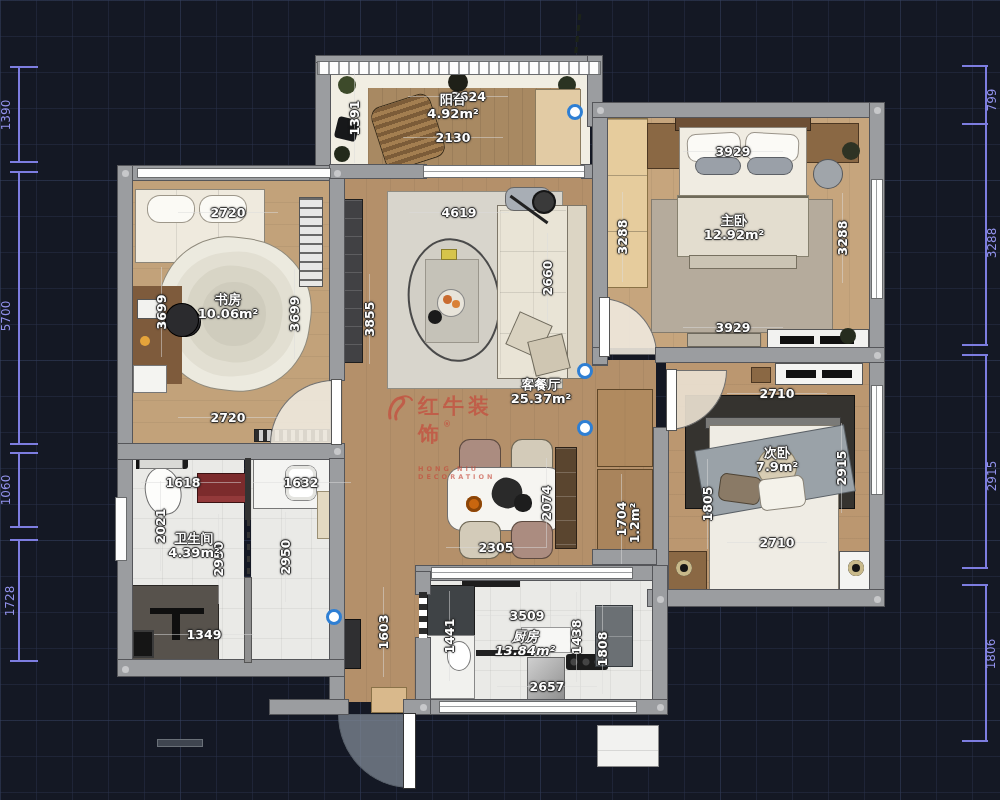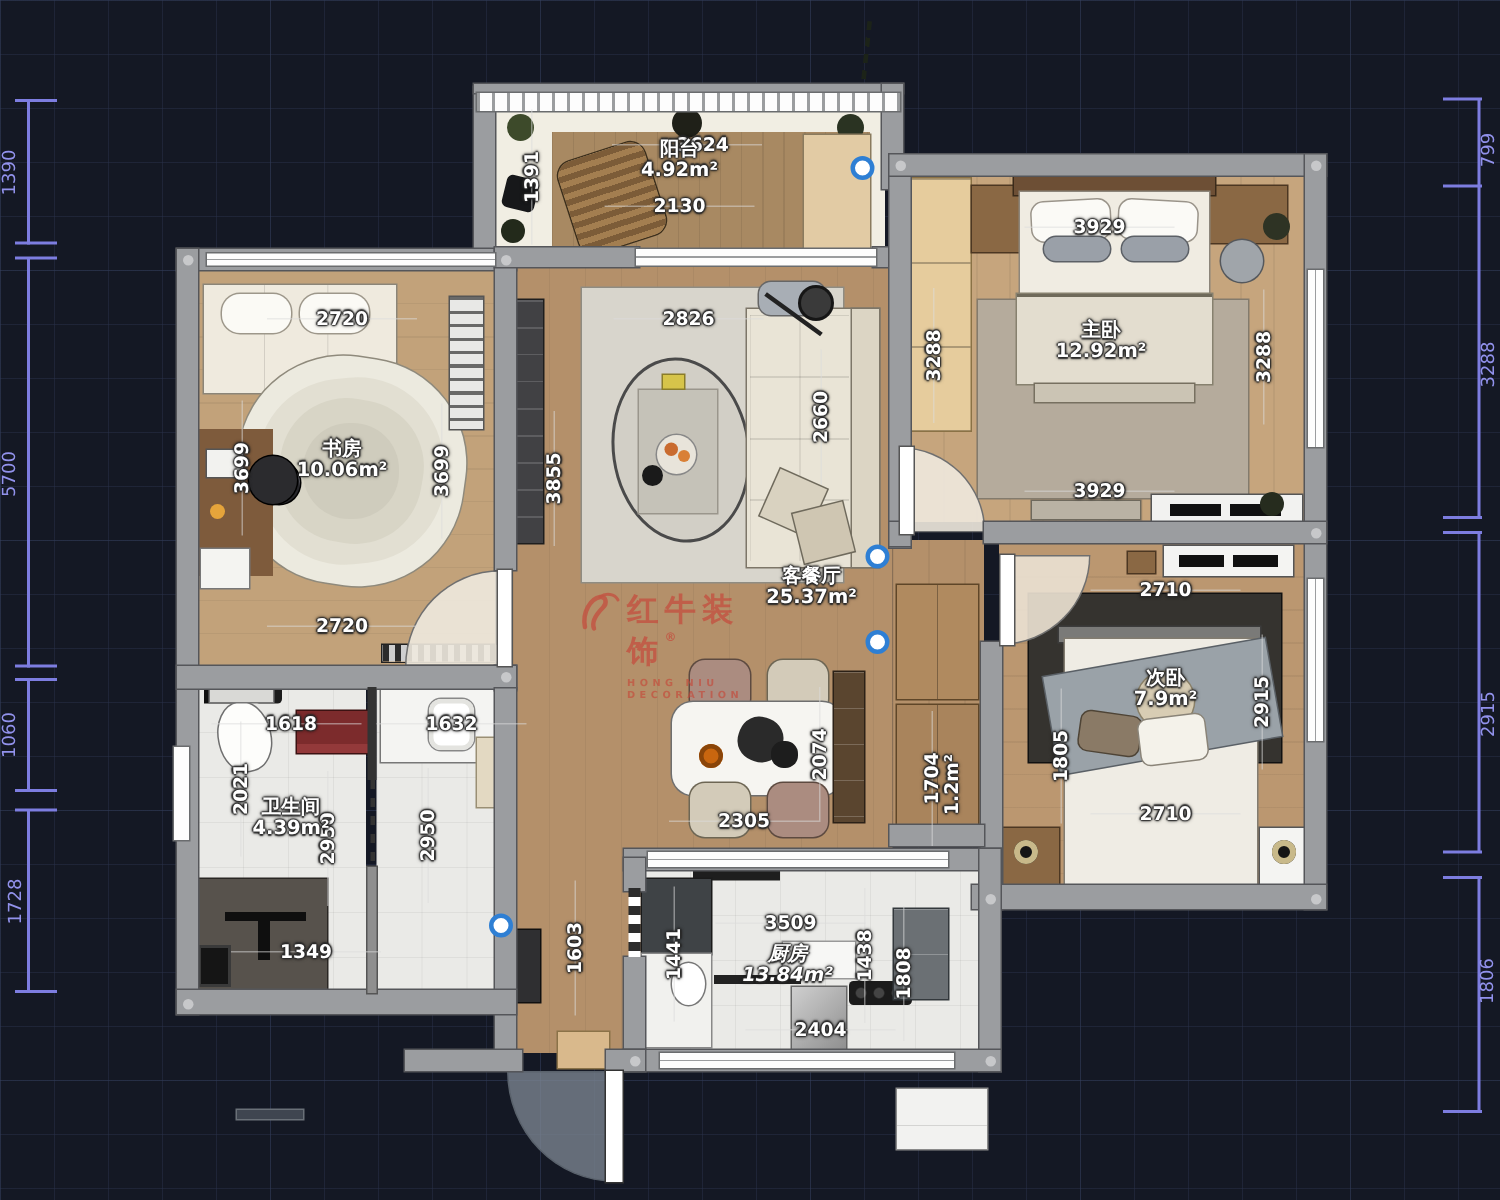--- a/index.html
+++ b/index.html
@@ -39,21 +39,21 @@
         text-shadow:-1px 0 1px #2a2a2a,1px 0 1px #2a2a2a,0 -1px 1px #2a2a2a,0 1px 1px #2a2a2a,0 0 3px rgba(0,0,0,.8);}
   
   .pl{background:#7d7de0;z-index:60;}
   .edim{position:absolute;z-index:60;color:#9292ec;font:400 12px "DejaVu Sans","Liberation Sans",sans-serif;
         transform:translate(-50%,-50%) rotate(-90deg);white-space:nowrap;}
   .grip{position:absolute;width:10px;height:10px;border-radius:50%;background:#fff;border:3px solid #2e7fd4;
         transform:translate(-50%,-50%);z-index:70;}
   
   #logo{z-index:40;opacity:.8;text-align:left;}
   #logo .cn{color:rgba(197,72,58,.85);font:700 21px "DejaVu Sans","Liberation Sans",sans-serif;letter-spacing:4px;}
-  #logo .en{color:rgba(197,72,58,.8);font:700 6.5px "DejaVu Sans","Liberation Sans",sans-serif;letter-spacing:3px;margin-top:3px;}
+  #logo .en{color:rgba(197,72,58,.8);font:700 6.5px "DejaVu Sans","Liberation Sans",sans-serif;letter-spacing:3px;margin-top:17px;}
   #logo .reg{color:rgba(197,72,58,.85);font:700 8px "DejaVu Sans",sans-serif;vertical-align:top;}
   .arc{z-index:28;border:1px solid #6f6f6f;background:rgba(238,233,222,.9);}
   .dash{z-index:32;}
 </style>
 </head>
 <body>
 
 <div id="canvas">
 
   <div class="a fl" style="left:328px;top:70px;width:262px;height:100px;background:#f1eee3;"></div>
@@ -292,21 +292,21 @@
     <div class="dim" style="left: 228px; top: 212px;">2720</div>
     <div class="dline" style="left: 161px; top: 267px; height: 90px; border-top: none; border-left: 1px solid rgba(220, 220, 220, 0.5);"></div>
     <div class="dim v" style="left: 161px; top: 312px;">3699</div>
     <div class="dline" style="left: 294px; top: 269px; height: 90px; border-top: none; border-left: 1px solid rgba(220, 220, 220, 0.5);"></div>
     <div class="dim v" style="left: 294px; top: 314px;">3699</div>
     <div class="dline" style="left: 369px; top: 274px; height: 90px; border-top: none; border-left: 1px solid rgba(220, 220, 220, 0.5);"></div>
     <div class="dim v" style="left: 369px; top: 319px;">3855</div>
     <div class="dline" style="left: 178px; top: 417px; width: 100px;"></div>
     <div class="dim" style="left: 228px; top: 417px;">2720</div>
     <div class="dline" style="left: 409px; top: 212px; width: 100px;"></div>
-    <div class="dim" style="left: 459px; top: 212px;">2826</div>
+    <div class="dim" style="left: 459px; top: 212px;">4619</div>
     <div class="dline" style="left: 547px; top: 233px; height: 90px; border-top: none; border-left: 1px solid rgba(220, 220, 220, 0.5);"></div>
     <div class="dim v" style="left: 547px; top: 278px;">2660</div>
     <div class="dline" style="left: 622px; top: 192px; height: 90px; border-top: none; border-left: 1px solid rgba(220, 220, 220, 0.5);"></div>
     <div class="dim v" style="left: 622px; top: 237px;">3288</div>
     <div class="dline" style="left: 683px; top: 151px; width: 100px;"></div>
     <div class="dim" style="left: 733px; top: 151px;">3929</div>
     <div class="dline" style="left: 842px; top: 193px; height: 90px; border-top: none; border-left: 1px solid rgba(220, 220, 220, 0.5);"></div>
     <div class="dim v" style="left: 842px; top: 238px;">3288</div>
     <div class="dline" style="left: 683px; top: 327px; width: 100px;"></div>
     <div class="dim" style="left: 733px; top: 327px;">3929</div>
@@ -319,41 +319,41 @@
     <div class="dline" style="left: 727px; top: 542px; width: 100px;"></div>
     <div class="dim" style="left: 777px; top: 542px;">2710</div>
     <div class="dline" style="left: 621px; top: 474px; height: 90px; border-top: none; border-left: 1px solid rgba(220, 220, 220, 0.5);"></div>
     <div class="dim v" style="left: 621px; top: 519px;">1704</div>
     <div class="dim v" style="left: 634px; top: 523px;">1.2m²</div>
     <div class="dline" style="left: 546px; top: 458px; height: 90px; border-top: none; border-left: 1px solid rgba(220, 220, 220, 0.5);"></div>
     <div class="dim v" style="left: 546px; top: 503px;">2074</div>
     <div class="dline" style="left: 446px; top: 547px; width: 100px;"></div>
     <div class="dim" style="left: 496px; top: 547px;">2305</div>
     <div class="dline" style="left: 141px; top: 482px; width: 100px;"></div>
-    <div class="dim" style="left: 194px; top: 482px;">1618</div>
+    <div class="dim" style="left: 183px; top: 482px;">1618</div>
     <div class="dline" style="left: 251px; top: 482px; width: 100px;"></div>
     <div class="dim" style="left: 301px; top: 482px;">1632</div>
     <div class="dline" style="left: 160px; top: 481px; height: 90px; border-top: none; border-left: 1px solid rgba(220, 220, 220, 0.5);"></div>
     <div class="dim v" style="left: 160px; top: 526px;">2021</div>
     <div class="dline" style="left: 218px; top: 514px; height: 90px; border-top: none; border-left: 1px solid rgba(220, 220, 220, 0.5);"></div>
     <div class="dim v" style="left: 218px; top: 559px;">2950</div>
     <div class="dline" style="left: 285px; top: 512px; height: 90px; border-top: none; border-left: 1px solid rgba(220, 220, 220, 0.5);"></div>
     <div class="dim v" style="left: 285px; top: 557px;">2950</div>
     <div class="dline" style="left: 154px; top: 634px; width: 100px;"></div>
     <div class="dim" style="left: 204px; top: 634px;">1349</div>
     <div class="dline" style="left: 477px; top: 615px; width: 100px;"></div>
     <div class="dim" style="left: 527px; top: 615px;">3509</div>
     <div class="dline" style="left: 449px; top: 591px; height: 90px; border-top: none; border-left: 1px solid rgba(220, 220, 220, 0.5);"></div>
     <div class="dim v" style="left: 449px; top: 636px;">1441</div>
     <div class="dline" style="left: 576px; top: 592px; height: 90px; border-top: none; border-left: 1px solid rgba(220, 220, 220, 0.5);"></div>
     <div class="dim v" style="left: 576px; top: 637px;">1438</div>
     <div class="dline" style="left: 602px; top: 604px; height: 90px; border-top: none; border-left: 1px solid rgba(220, 220, 220, 0.5);"></div>
     <div class="dim v" style="left: 602px; top: 649px;">1808</div>
     <div class="dline" style="left: 497px; top: 686px; width: 100px;"></div>
-    <div class="dim" style="left: 547px; top: 686px;">2404</div>
+    <div class="dim" style="left: 547px; top: 686px;">2657</div>
     <div class="dline" style="left: 383px; top: 587px; height: 90px; border-top: none; border-left: 1px solid rgba(220, 220, 220, 0.5);"></div>
     <div class="dim v" style="left: 383px; top: 632px;">1603</div>
     <div class="room" style="left: 453px; top: 93px;">
       <div>阳台</div>
       <div>4.92m²</div>
     </div>
     <div class="room" style="left: 228px; top: 293px;">
       <div>书房</div>
       <div>10.06m²</div>
     </div>

